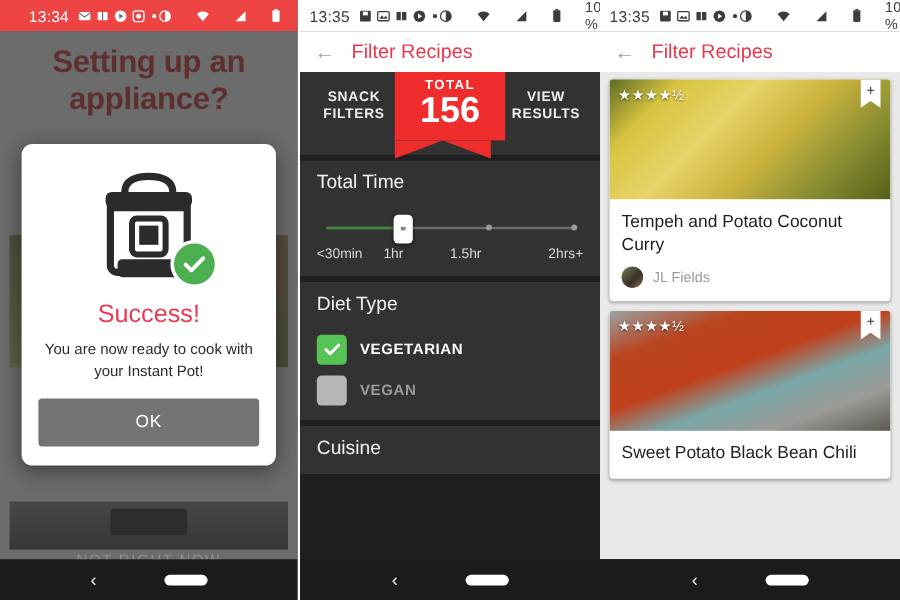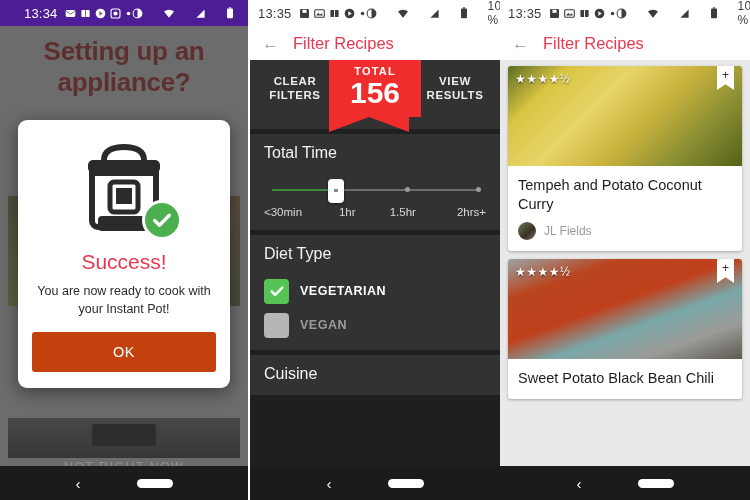--- a/index.html
+++ b/index.html
@@ -13,21 +13,21 @@
   .panel { position: relative; width: 248px; height: 500px; overflow: hidden; background: #2b2b2b; }
   .panel.p1 { width: 248px; }
   .panel.p2 { width: 250px; margin-left: 2px; }
   .panel.p3 { width: 250px; }
 
   
   .statusbar {
     height: 26px; display: flex; align-items: center;
     padding: 0 8px; font-size: 12.5px; letter-spacing: .2px;
   }
-  .sb-dark { background: #4c1d95; color: #ffffff; padding-left: 24px; }
+  .sb-dark { background: #ef4444; color: #ffffff; padding-left: 24px; }
   .sb-light { background: #ffffff; color: #3c3c3c; }
   .sb-time { font-size: 13px; margin-right: 7px; }
   .sb-icons { display: flex; align-items: center; gap: 4px; }
   .sb-right { margin-left: auto; display: flex; align-items: center; gap: 20px; }
   .sb-batt { font-size: 12px; }
   .ic { display: inline-block; line-height: 1; }
   .ic svg { display: block; }
 
   
   .p1-bg { position: absolute; inset: 26px 0 0 0; background: #9b9b9b; }
@@ -72,21 +72,21 @@
     background: #4caf50; display: flex; align-items: center; justify-content: center;
     border: 3px solid #fff;
   }
   .badge-check svg { width: 22px; height: 22px; }
   .dlg-title {
     color: #e8384f; font-size: 21px; font-weight: 500; margin: 2px 0 8px;
   }
   .dlg-msg { color: #2c2c2c; font-size: 12.5px; line-height: 1.45; margin-bottom: 14px; padding: 0 4px; }
   .ok-btn {
     display: block; width: 100%; border: 0; cursor: pointer;
-    background: #c2410c; color: #fff;
+    background: #737373; color: #fff;
     font-size: 14.5px; font-weight: 500; letter-spacing: .5px;
     padding: 12px 0; border-radius: 3px;
     font-family: "Liberation Sans", sans-serif;
   }
 
   
   .navbar {
     position: absolute; left: 0; right: 0; bottom: 0; height: 34px;
     background: #1b1b1b; display: flex; align-items: center; justify-content: center;
     gap: 56px;
@@ -139,21 +139,21 @@
   .sl-track { position: absolute; top: 11px; left: 0; right: 0; height: 2px; background: #6d6d6d; }
   .sl-fill { position: absolute; top: 11px; left: 0; width: 31%; height: 2px; background: #3c8c3c; }
   .sl-dot { position: absolute; top: 9px; width: 5px; height: 5px; border-radius: 50%; background: #9b9b9b; margin-left: -2px; }
   .sl-thumb {
     position: absolute; top: 1px; left: 31%; margin-left: -8px;
     width: 16px; height: 24px; background: #fff; border-radius: 4px;
     box-shadow: 0 1px 3px rgba(0,0,0,.5);
   }
   .sl-thumb::after { content:""; position:absolute; left:6px; top:10px; width:4px; height:3px; background:#888; }
   .sl-labels { display: flex; margin: 2px 0 0; }
-  .sl-labels span { color: #d9d9d9; font-size: 11.5px; text-align: center; }
+  .sl-labels span { color: #d9d9d9; font-size: 11.5px; text-align: left; }
 
   
   .p3-body { position: absolute; top: 60px; left: 0; right: 0; bottom: 34px; background: #e9e9e9; padding: 6px 8px 0; overflow: hidden; }
   .r-card { background: #fff; border-radius: 3px; box-shadow: 0 1px 3px rgba(0,0,0,.3); overflow: hidden; margin-bottom: 8px; }
   .r-img { position: relative; height: 100px; }
   .r-img.a { background: linear-gradient(135deg,#5d6b22 0%, #d8c441 18%, #e8d468 38%, #c9b13c 58%, #8a8f33 78%, #556018 100%); }
   .r-img.b { background: linear-gradient(160deg,#9aa3a6 0%, #b9451f 22%, #c0401c 45%, #79a7a8 62%, #9b9b97 80%, #5d5a52 100%); }
   .stars { position: absolute; left: 7px; top: 6px; color: #fff; font-size: 12px; letter-spacing: .5px; text-shadow: 0 1px 2px rgba(0,0,0,.6); }
   .bookmark {
     position: absolute; right: 8px; top: 0; width: 17px; height: 24px;
@@ -334,21 +334,21 @@
 
     <div class="p2-appbar">
       <span class="appbar-back">←</span>
       <span class="appbar-title">Filter Recipes</span>
     </div>
 
     <div class="filter-body">
 
       <div class="f-card">
         <div class="f-toprow">
-          <div class="f-act">CLEAR FILTERS</div>
+          <div class="f-act">SNACK FILTERS</div>
           <div class="total-badge">
             <div class="tb-label">TOTAL</div>
             <div class="tb-num">156</div>
           </div>
           <div class="f-act">VIEW RESULTS</div>
         </div>
       </div>
 
       <div class="f-card">
         <div class="sec-title">Total Time</div>

